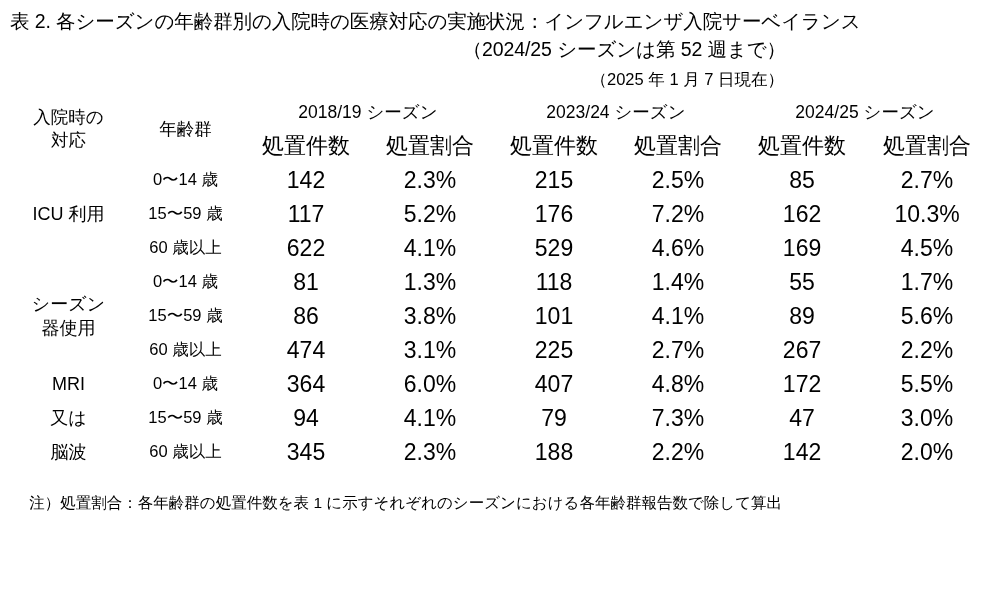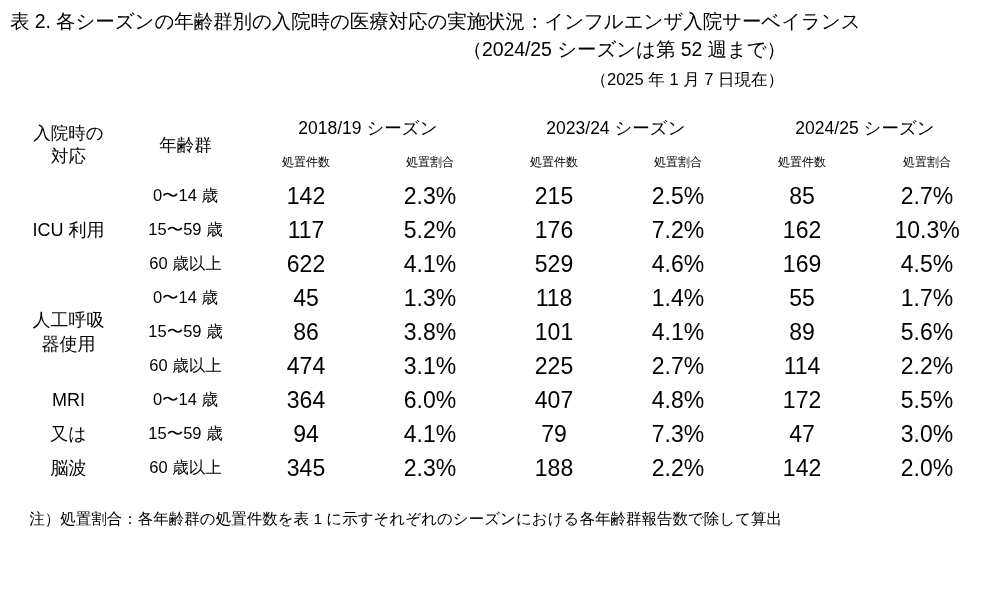--- a/index.html
+++ b/index.html
@@ -33,21 +33,21 @@
   .title-line2 {
     text-align: right;
     padding-right: 4px;
     white-space: nowrap;
   }
   .asof {
     text-align: right;
     font-size: 16.5px;
     padding-right: 6px;
     margin-top: 6px;
-    margin-bottom: 20px;
+    margin-bottom: 4px;
     white-space: nowrap;
   }
   table.main {
     border-collapse: collapse;
     width: 980px;
     margin: 0 auto;
     table-layout: fixed;
     font-size: 17px;
   }
   table.main td, table.main th {
@@ -64,21 +64,21 @@
   .t-thin-bot { border-bottom: 1px solid #000; }
   .v-l { border-left: 1px solid #000; }
   .v-r { border-right: 1px solid #000; }
 
   .hdr-top td {
     height: 42px;
     font-size: 17.5px;
   }
   .hdr-sub td {
     height: 38px;
-    font-size: 12px;
+    font-size: 22px;
   }
   .grp-label {
     font-size: 18px;
   }
   .age-cell {
     font-size: 16.5px;
   }
   .num {
     font-size: 23px;
   }
@@ -166,26 +166,26 @@
         <td class="v-l num t-thin-bot">4.1%</td>
         <td class="v-l num t-thin-bot">529</td>
         <td class="v-l num t-thin-bot">4.6%</td>
         <td class="v-l num t-thin-bot">169</td>
         <td class="v-l v-r num t-thin-bot">4.5%</td>
       </tr>
 
       <tr>
         <td class="v-l grp-label" rowspan="3">
           <div class="hdr-two-line">
-            <div>人工呼吸</div>
+            <div>シーズン</div>
             <div>器使用</div>
           </div>
         </td>
         <td class="v-l age-cell">0〜14 歳</td>
-        <td class="v-l num">45</td>
+        <td class="v-l num">81</td>
         <td class="v-l num">1.3%</td>
         <td class="v-l num">118</td>
         <td class="v-l num">1.4%</td>
         <td class="v-l num">55</td>
         <td class="v-l v-r num">1.7%</td>
       </tr>
       <tr>
         <td class="v-l age-cell">15〜59 歳</td>
         <td class="v-l num">86</td>
         <td class="v-l num">3.8%</td>
@@ -193,21 +193,21 @@
         <td class="v-l num">4.1%</td>
         <td class="v-l num">89</td>
         <td class="v-l v-r num">5.6%</td>
       </tr>
       <tr>
         <td class="v-l age-cell t-thin-bot">60 歳以上</td>
         <td class="v-l num t-thin-bot">474</td>
         <td class="v-l num t-thin-bot">3.1%</td>
         <td class="v-l num t-thin-bot">225</td>
         <td class="v-l num t-thin-bot">2.7%</td>
-        <td class="v-l num t-thin-bot">114</td>
+        <td class="v-l num t-thin-bot">267</td>
         <td class="v-l v-r num t-thin-bot">2.2%</td>
       </tr>
 
       <tr>
         <td class="v-l grp-label">MRI</td>
         <td class="v-l age-cell">0〜14 歳</td>
         <td class="v-l num">364</td>
         <td class="v-l num">6.0%</td>
         <td class="v-l num">407</td>
         <td class="v-l num">4.8%</td>

